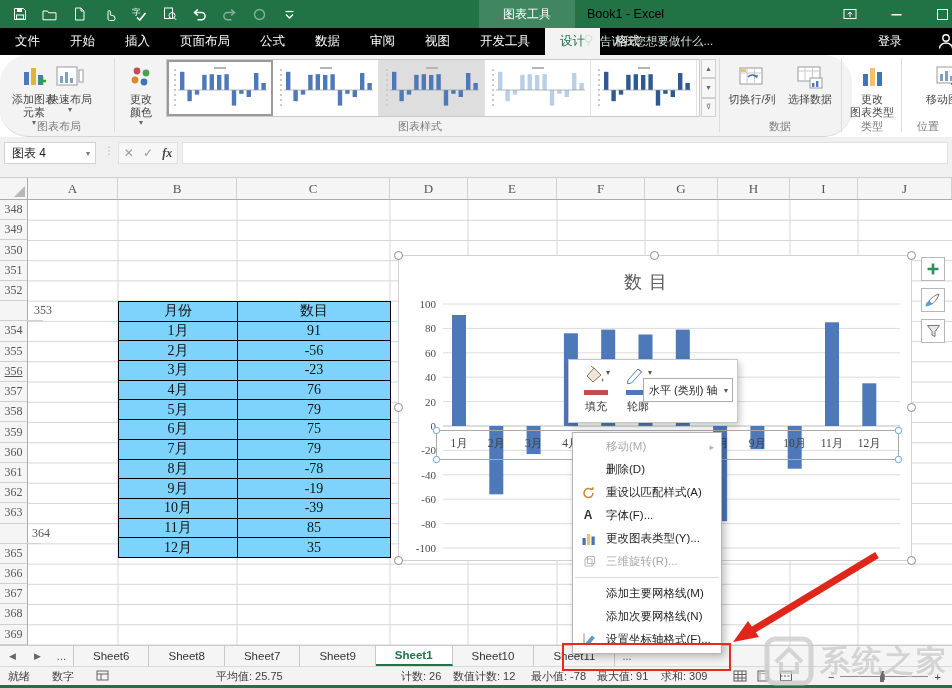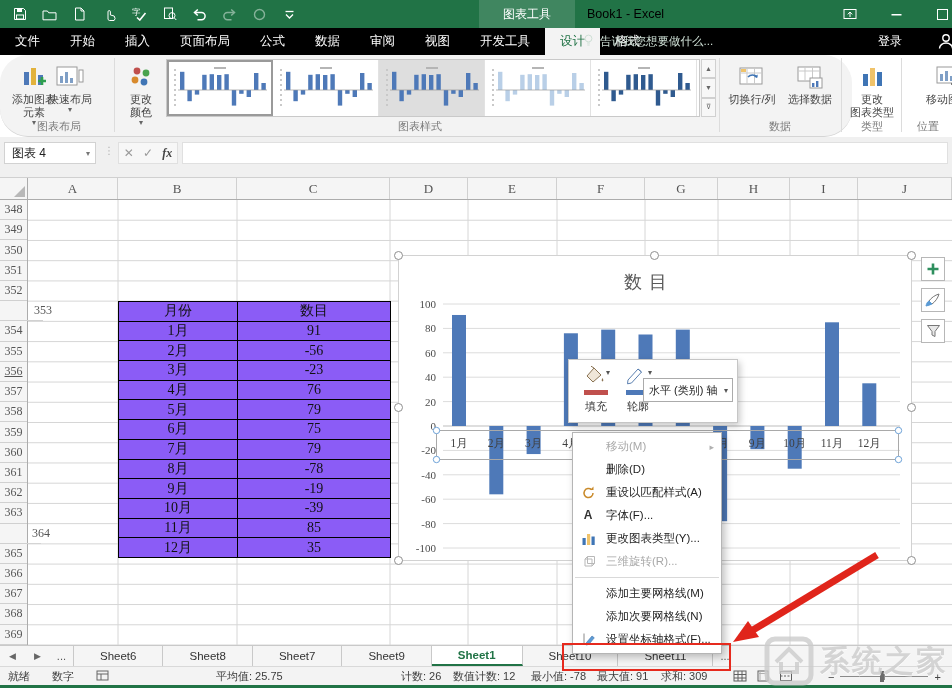--- a/index.html
+++ b/index.html
@@ -53,21 +53,21 @@
 .sheet{position:absolute;left:0;top:178px;width:952px;height:467px;background:#fff;}
 .colheads{position:absolute;left:28px;top:0;width:924px;height:22px;display:flex;background:#f5f5f5;border-bottom:1px solid #acacac;}
 .colhead{border-right:1px solid #d0d0d0;display:flex;align-items:center;justify-content:center;font-family:"Liberation Serif",serif;font-size:13px;color:#555;}
 .cornerbox{position:absolute;left:0;top:0;width:28px;height:22px;background:#f5f5f5;border-right:1px solid #acacac;border-bottom:1px solid #acacac;}
 .cornerbox i{position:absolute;right:2px;bottom:2px;width:0;height:0;border-bottom:11px solid #b8b8b8;border-left:11px solid transparent;}
 .rowheads{position:absolute;left:0;top:22px;width:28px;height:445px;background:#f5f5f5;border-right:1px solid #acacac;}
 .rowhead{display:flex;align-items:center;justify-content:center;font-family:"Liberation Serif",serif;font-size:12px;color:#555;border-bottom:1px solid #d0d0d0;}
 #grid-svg{position:absolute;left:28px;top:22px;z-index:1;}
 
 
-.dtable{position:absolute;left:118px;top:123px;width:273px;z-index:2;border:1px solid #000;background:#8b5cf6;}
+.dtable{position:absolute;left:118px;top:123px;width:273px;z-index:2;border:1px solid #000;background:#7dd3fc;}
 .trow{display:flex;border-bottom:1px solid #000;}
 .trow:last-child{border-bottom:none;}
 .tcell{height:18.7px;display:flex;align-items:center;justify-content:center;font-family:"Liberation Serif",serif;font-size:14px;color:#111;border-right:1px solid #000;}
 .tcell:last-child{border-right:none;}
 .tc-m{width:119px;}
 .tc-v{width:152px;}
 
 
 .chart{position:absolute;left:398px;top:77px;width:514px;height:306px;background:#fff;border:1px solid #d2d2d2;z-index:3;}
 .handle{position:absolute;width:9px;height:9px;border-radius:50%;background:#fff;border:1px solid #8f8f8f;z-index:4;}
@@ -88,21 +88,21 @@
 .mitem .micon{position:absolute;left:7px;top:3px;width:16px;height:16px;display:flex;align-items:center;justify-content:center;}
 .mitem .subarrow{position:absolute;right:7px;font-size:9px;color:#b0b0b0;}
 .msep{height:1px;background:#d9d9d9;margin:4px 2px;}
 .redbox{position:absolute;left:562px;top:465px;width:169px;height:28px;border:2px solid #e62a1e;z-index:8;}
 .redarrow{position:absolute;left:715px;top:357px;z-index:9;}
 
 
 .sheettabs{position:absolute;left:0;top:645px;width:952px;height:21px;background:#f5f5f5;border-top:1px solid #c9c9c9;display:flex;align-items:stretch;z-index:2;}
 .stnav{display:flex;align-items:center;padding:0 9px;color:#666;font-size:9px;}
 .stdots{display:flex;align-items:center;padding:0 7px;color:#555;font-size:11px;}
-.stab{display:flex;align-items:center;padding:0 26px;font-size:11.5px;color:#333;border-right:1px solid #c9c9c9;background:#f5f5f5;}
+.stab{display:flex;align-items:center;padding:0 19px;font-size:11.5px;color:#333;border-right:1px solid #c9c9c9;background:#f5f5f5;}
 .stab:first-of-type{border-left:1px solid #c9c9c9;}
 .stab.active{background:#fff;color:#217346;font-weight:bold;border-bottom:2px solid #217346;}
 
 
 .statusbar{position:absolute;left:0;top:666px;width:952px;height:19px;background:#f3f3f3;border-top:1px solid #d9d9d9;font-size:11px;color:#3c3c3c;z-index:2;}
 .sbleft{position:absolute;left:8px;top:0;height:19px;display:flex;align-items:center;gap:22px;}
 .sbstat{position:absolute;top:0;height:19px;display:flex;align-items:center;}
 .sbviews{position:absolute;left:733px;top:0;height:19px;display:flex;align-items:center;gap:9px;}
 .sbzoom{position:absolute;left:828px;top:0;height:19px;display:flex;align-items:center;gap:6px;color:#444;}
 .ztrack{position:relative;width:88px;height:1px;background:#8a8a8a;}

